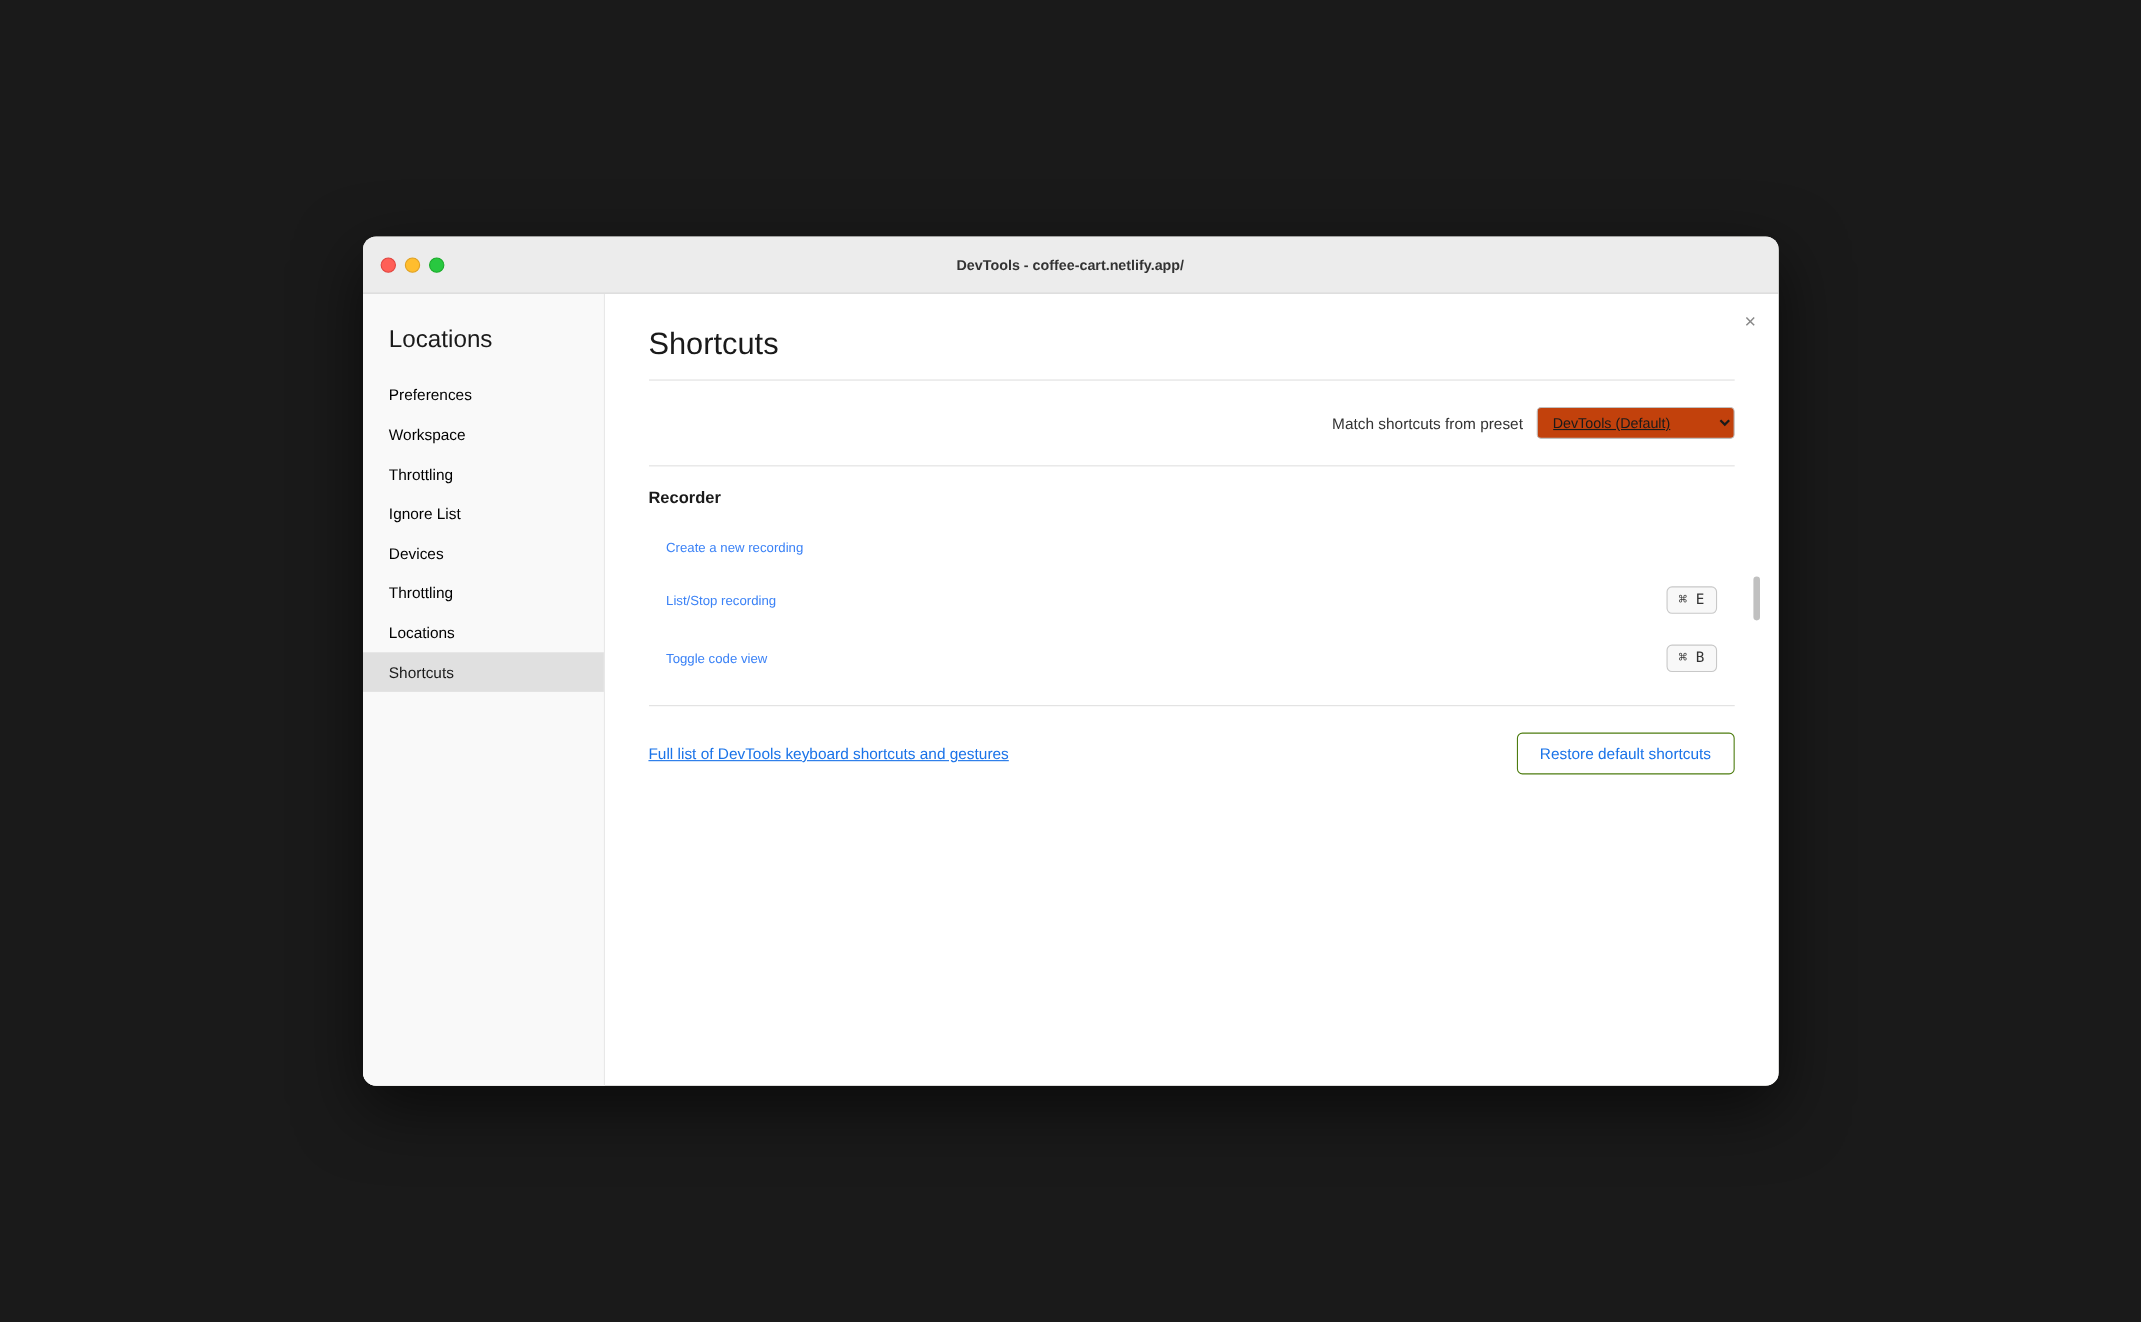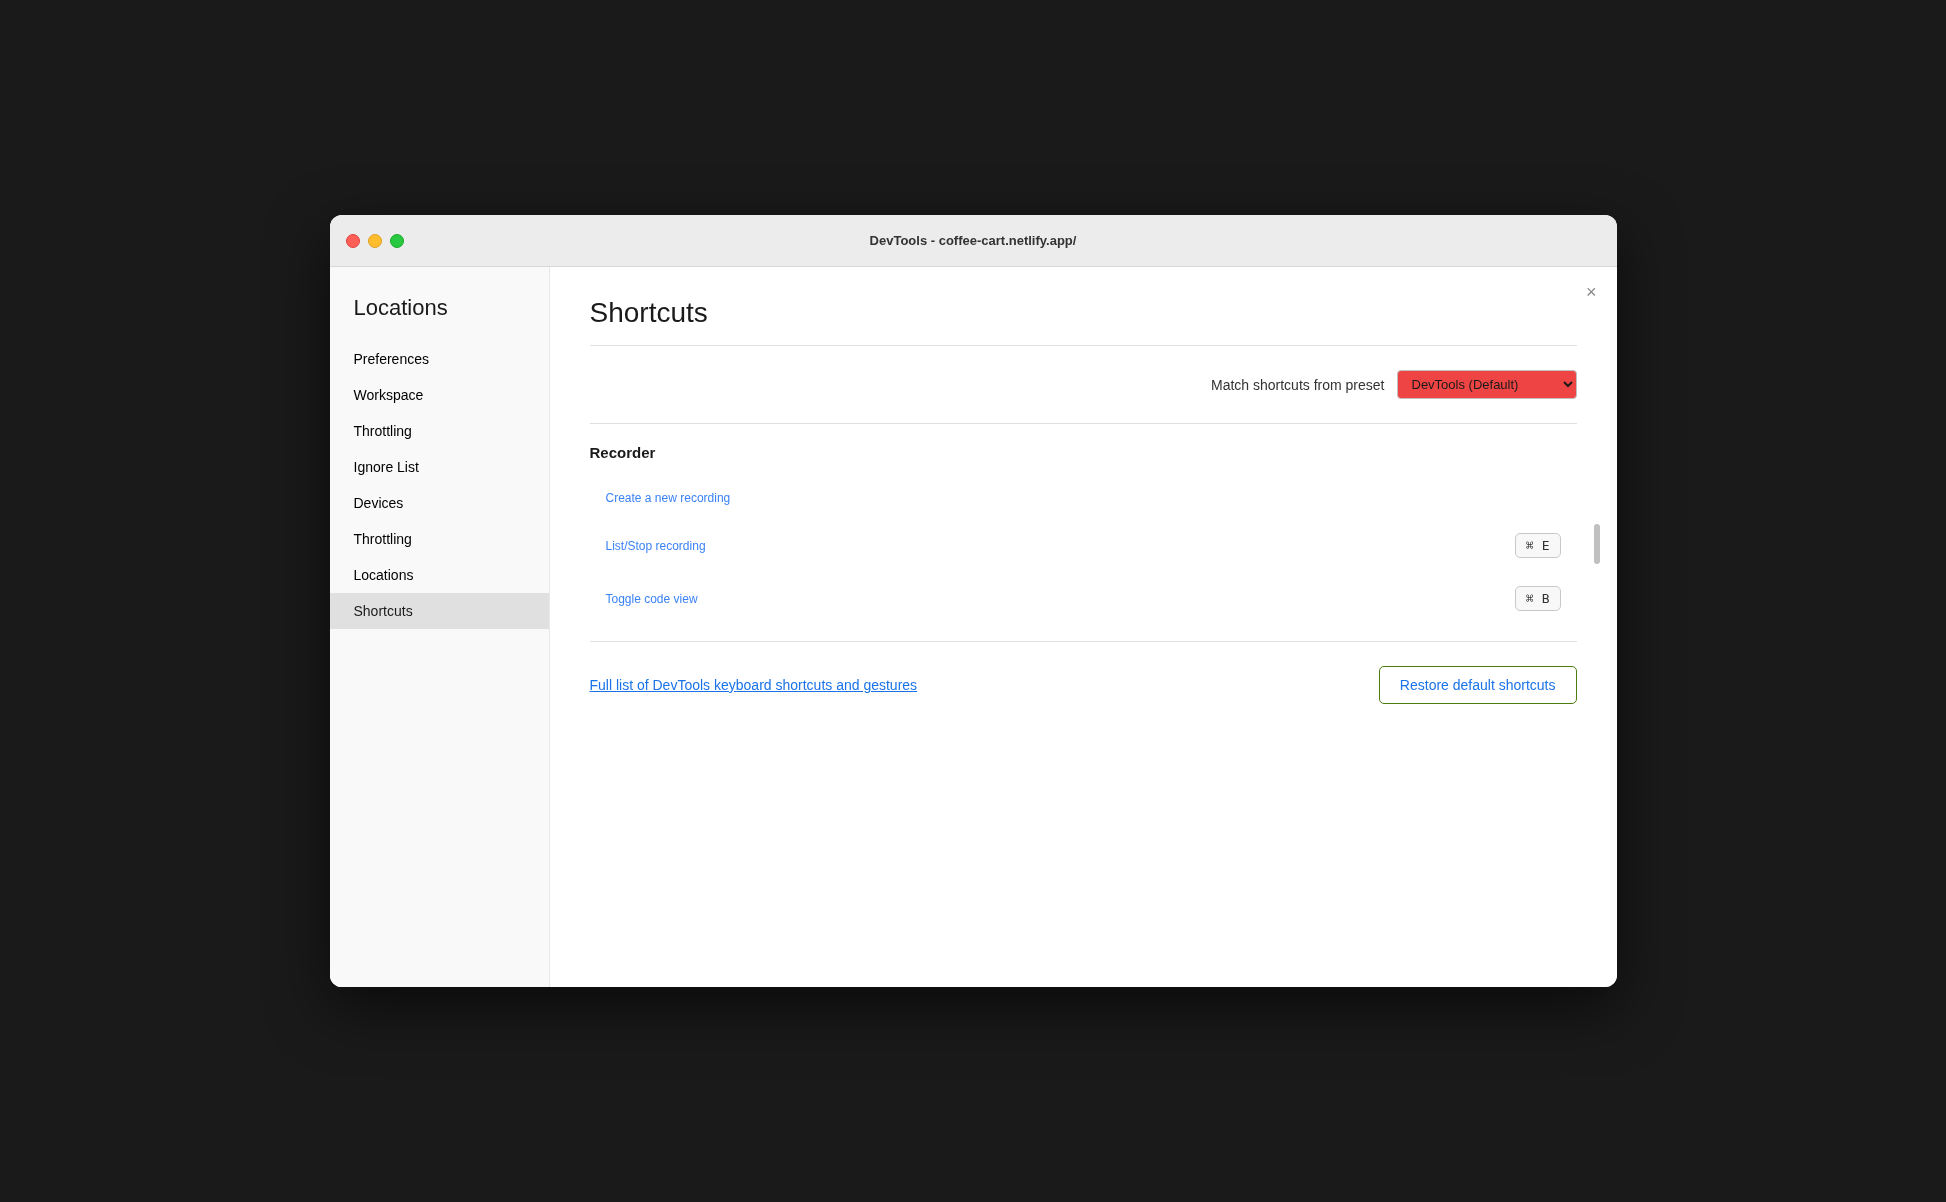--- a/index.html
+++ b/index.html
@@ -136,24 +136,25 @@
       color: #333;
       margin-right: 12px;
     }
 
     .preset-select {
       appearance: auto;
       font-size: 13px;
       padding: 5px 24px 5px 10px;
       border: 1px solid #c0c0c0;
       border-radius: 4px;
-      background: #ef4444;
+      background: #c2410c;
       cursor: pointer;
       color: #1a1a1a;
       min-width: 180px;
+      text-decoration: underline;
     }
 
     .divider2 {
       border: none;
       border-top: 1px solid #e0e0e0;
       margin-bottom: 20px;
     }
 
     .section-title {
       font-size: 15px;

